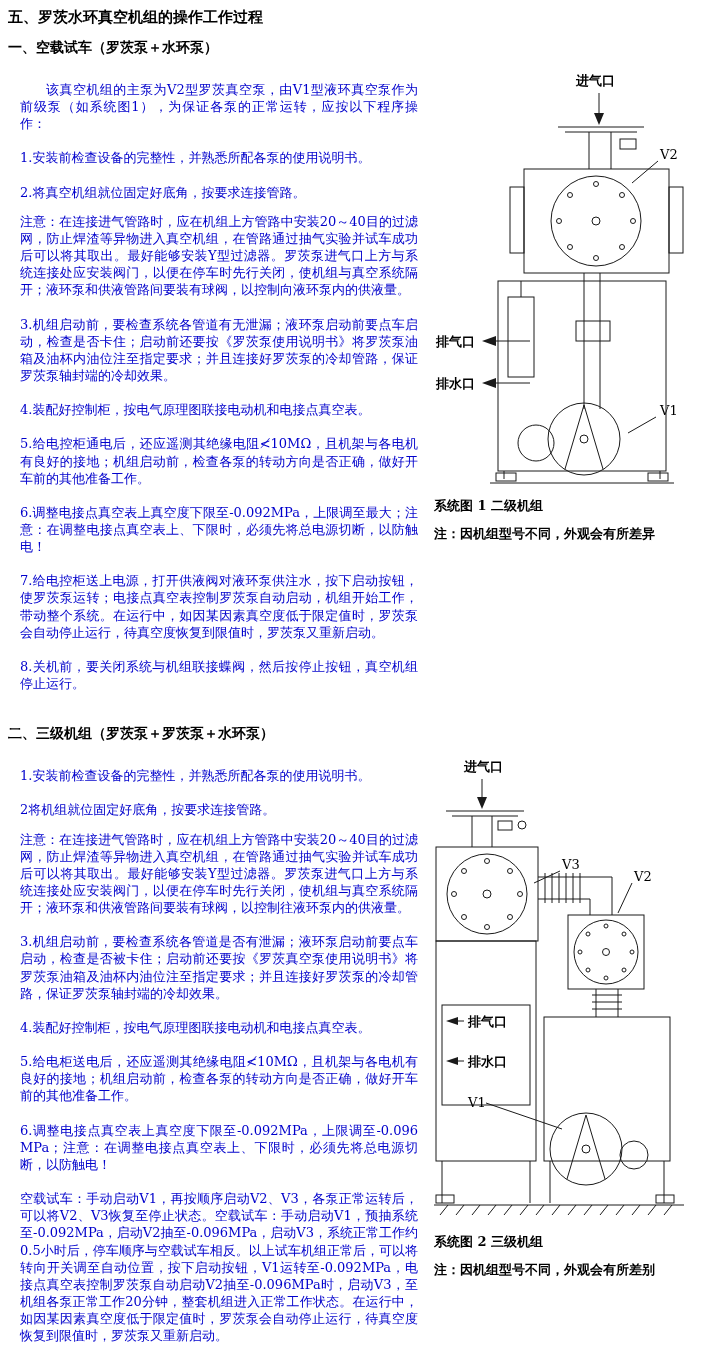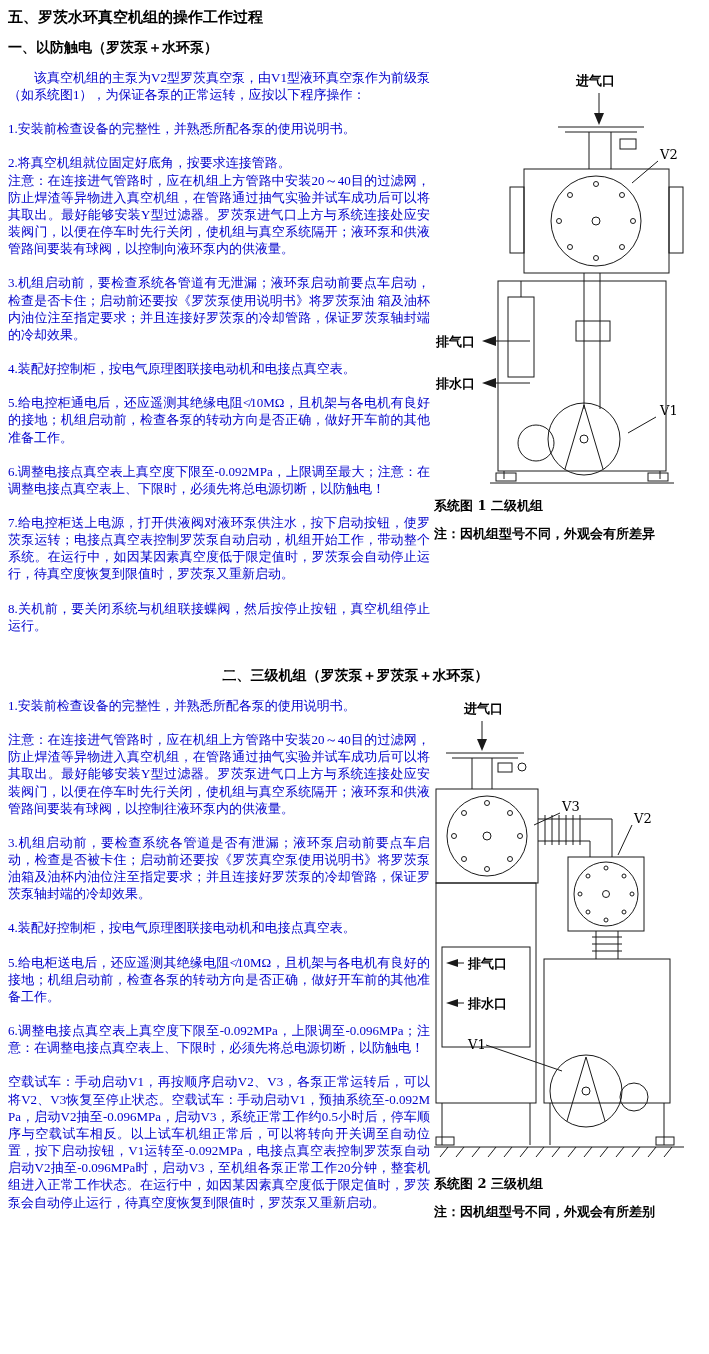--- a/index.html
+++ b/index.html
@@ -8,43 +8,43 @@
     font-family:"DejaVu Serif","Liberation Serif",serif;
     color:#0000cc;
   }
   .page{padding:6px 6px 0 8px;}
   h1{font-size:15px;color:#000;margin:2px 0 12px 0;font-weight:bold;}
   h2{font-size:14px;color:#000;margin:0 0 12px 0;font-weight:bold;}
   section{margin:0;}
   .cols{display:flex;align-items:flex-start;}
   .text-col{width:422px;flex:0 0 422px;font-size:13px;line-height:1.32;text-align:justify;word-break:break-all;}
   .fig-col{flex:1;padding-left:4px;}
-  p{margin:0;font-family:Liberation Serif, serif;}
+  p{margin:12px;}
   p:empty{display:none;}
   .intro{text-indent:2em;margin-bottom:17px;}
   .step{margin:0 0 17px 0;}
-  .sec2-heading{margin-top:16px;text-align:center;}
+  .sec2-heading{margin-top:16px;}
   
   .lines line,.lines rect,.lines circle,.lines path{stroke:#1a1a1a;fill:none;stroke-width:1;}
   .lines .fill{fill:#1a1a1a;stroke:none;}
   .lines .white{fill:#ffffff;stroke:#1a1a1a;}
   .dlabel{font-family:"DejaVu Serif","Liberation Serif",serif;font-size:13px;font-weight:bold;fill:#000;}
   .vlabel{font-family:"DejaVu Serif","Liberation Serif",serif;font-size:13px;fill:#000;}
   .fig-caption{font-size:13px;font-weight:bold;color:#000;margin-top:4px;}
   .fig-note{font-size:13px;font-weight:bold;color:#000;margin-top:10px;}
 </style>
 </head>
 <body>
 
 <div class="page">
 
   <h1>五、罗茨水环真空机组的操作工作过程</h1>
 
   <section>
-    <h2>一、以防触电（罗茨泵＋水环泵）</h2>
+    <h2>一、空载试车（罗茨泵＋水环泵）</h2>
     <div class="cols">
       <div class="text-col">
         <p class="intro">该真空机组的主泵为V2型罗茨真空泵，由V1型液环真空泵作为前级泵（如系统图1），为保证各泵的正常运转，应按以下程序操作：</p>
         <div class="step">
             <p>1.安装前检查设备的完整性，并熟悉所配各泵的使用说明书。</p>
           </div>
         <div class="step">
           <p>2.将真空机组就位固定好底角，按要求连接管路。</p>
           <p>注意：在连接进气管路时，应在机组上方管路中安装20～40目的过滤网，防止焊渣等异物进入真空机组，在管路通过抽气实验并试车成功后可以将其取出。最好能够安装Y型过滤器。罗茨泵进气口上方与系统连接处应安装阀门，以便在停车时先行关闭，使机组与真空系统隔开；液环泵和供液管路间要装有球阀，以控制向液环泵内的供液量。</p>
         </div>
@@ -137,20 +137,21 @@
   </section>
 
   <section>
     <h2 class="sec2-heading">二、三级机组（罗茨泵＋罗茨泵＋水环泵）</h2>
     <div class="cols">
       <div class="text-col">
         <div class="step">
             <p>1.安装前检查设备的完整性，并熟悉所配各泵的使用说明书。</p>
           </div>
         <div class="step">
+          <p>2将机组就位固定好底角，按要求连接管路。</p>
           <p>注意：在连接进气管路时，应在机组上方管路中安装20～40目的过滤网，防止焊渣等异物进入真空机组，在管路通过抽气实验并试车成功后可以将其取出。最好能够安装Y型过滤器。罗茨泵进气口上方与系统连接处应安装阀门，以便在停车时先行关闭，使机组与真空系统隔开；液环泵和供液管路间要装有球阀，以控制往液环泵内的供液量。</p>
         </div>
         <div class="step">
             <p>3.机组启动前，要检查系统各管道是否有泄漏；液环泵启动前要点车启动，检查是否被卡住；启动前还要按《罗茨真空泵使用说明书》将罗茨泵油箱及油杯内油位注至指定要求；并且连接好罗茨泵的冷却管路，保证罗茨泵轴封端的冷却效果。</p>
           </div>
         <div class="step">
             <p>4.装配好控制柜，按电气原理图联接电动机和电接点真空表。</p>
           </div>
         <div class="step">
             <p>5.给电柜送电后，还应遥测其绝缘电阻≮10MΩ，且机架与各电机有良好的接地；机组启动前，检查各泵的转动方向是否正确，做好开车前的其他准备工作。</p>

